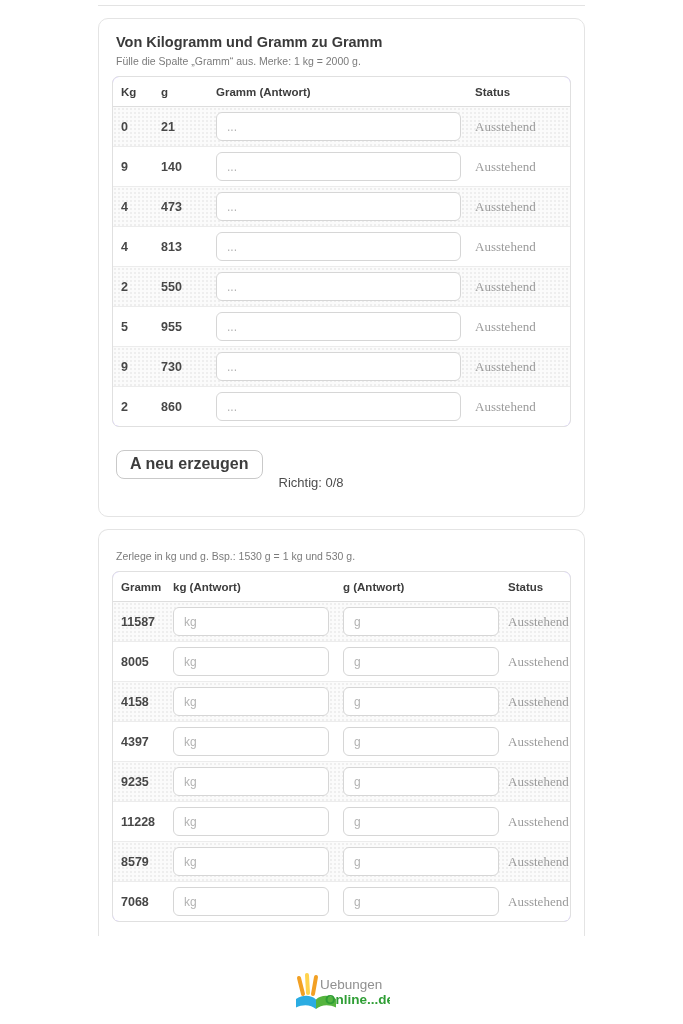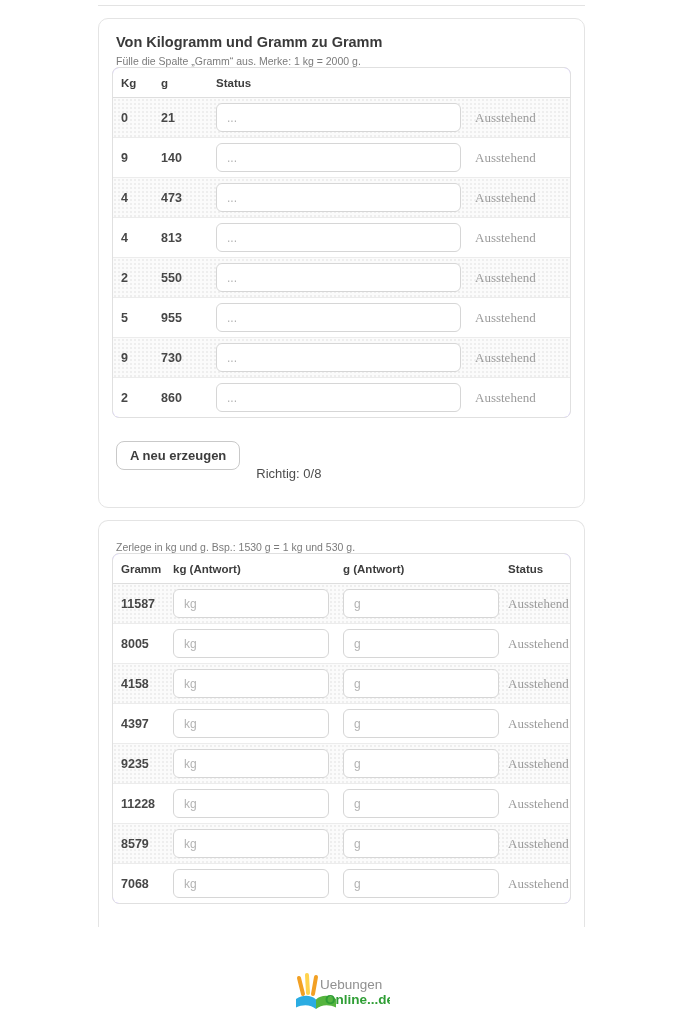--- a/index.html
+++ b/index.html
@@ -21,21 +21,21 @@
     height:407px;border-bottom:none;border-radius:10px 10px 0 0;
     overflow:hidden;
   }
   .card-title{
     margin:0 0 0 4px;font-size:14.5px;font-weight:bold;color:#3a3a3a;
   }
   .card-subtitle{
     margin:5px 0 0 4px;font-size:10.5px;color:#7b7b7b;
   }
   .ex-table{
-    border:1px solid #e0e0e0;border-radius:7px;
+    margin-top:9px;border:1px solid #e0e0e0;border-radius:7px;
     overflow:hidden;background:#c4b5fd;
   }
   .thead{
     display:flex;align-items:center;height:29px;padding-left:8px;
     border-bottom:1px solid #dedede;background:#fff;
   }
   .thead .cell{font-size:11.5px;font-weight:bold;color:#3d3d3d;}
   .row{
     display:flex;align-items:center;height:39px;padding-left:8px;
     border-bottom:1px solid #ececec;background:#fff;
@@ -66,21 +66,21 @@
   }
   .answer-input::placeholder{color:#b3b3b3;opacity:1;}
   .t1 .c3 .answer-input{width:calc(100% - 14px);}
   .t2 .c2 .answer-input{width:156px;}
   .t2 .c3 .answer-input{width:156px;}
   .card-footer{
     display:flex;align-items:center;margin:11px 0 2px 4px;
   }
   .regen-btn{
     height:29px;padding:0 13px;background:#fff;border:1px solid #c9c9c9;
-    border-radius:8px;font-size:13px;font-weight:bold;color:#3d3d3d;
+    border-radius:8px;font-size:16px;font-weight:bold;color:#3d3d3d;
     font-family:"Liberation Sans","DejaVu Sans",sans-serif;cursor:pointer;
   }
   .score-text{margin-left:16px;font-size:13px;color:#4d4d4d;margin-top:37px;}
   .page-footer{
     position:absolute;left:0;bottom:8px;width:683px;text-align:center;
   }
   .logo-svg{display:block;margin:0 auto;}
   .footer-url{margin-top:2px;font-size:14px;color:#2d2d2d;}
 </style>
 </head>
@@ -89,20 +89,21 @@
 <div class="prev-card-edge"></div>
 
 <section class="card">
   <h2 class="card-title">Von Kilogramm und Gramm zu Gramm</h2>
   <div class="card-subtitle">Fülle die Spalte „Gramm“ aus. Merke: 1 kg = 2000 g.</div>
 
   <div class="ex-table t1">
     <div class="thead">
       <div class="cell c1">Kg</div>
       <div class="cell c2">g</div>
+      <div class="cell c3">Gramm (Antwort)</div>
       <div class="cell c4">Status</div>
     </div>
     <div class="rows-wrap">
 
         <div class="row t1 striped">
           <div class="cell c1 val">0</div>
           <div class="cell c2 val">21</div>
           <div class="cell c3">
             <input type="text" class="answer-input" placeholder="..." style="">
           </div>

